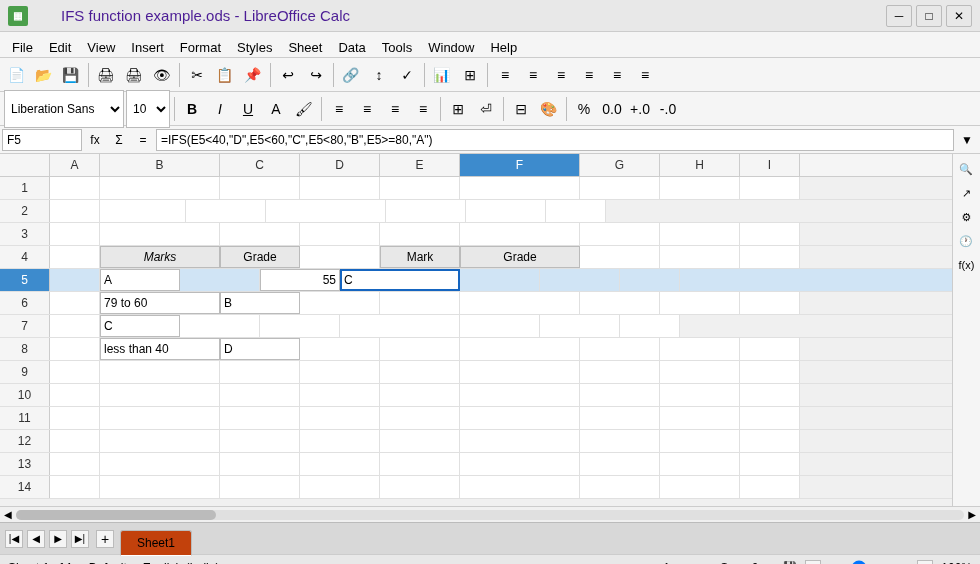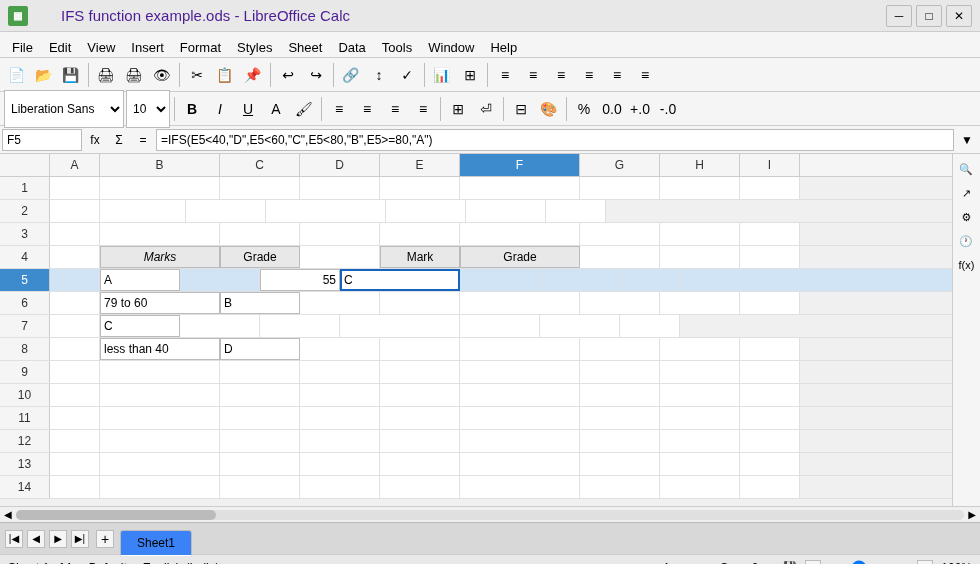--- a/index.html
+++ b/index.html
@@ -52,21 +52,21 @@
 
     
     #right-sidebar { width: 28px; background: #f5f5f5; border-left: 1px solid #ccc; display: flex; flex-direction: column; align-items: center; padding-top: 4px; gap: 2px; }
     .sidebar-btn { width: 22px; height: 22px; display: flex; align-items: center; justify-content: center; font-size: 11px; cursor: pointer; }
 
     
     #sheettabs { height: 32px; background: #e8e8e8; border-top: 1px solid #ccc; display: flex; align-items: center; padding: 0 4px; gap: 0; }
     .tab-nav-btn { width: 18px; height: 18px; border: 1px solid #bbb; background: #f5f5f5; display: flex; align-items: center; justify-content: center; font-size: 10px; cursor: pointer; margin: 0 1px; }
     .add-sheet-btn { width: 18px; height: 18px; border: 1px solid #bbb; background: #f5f5f5; display: flex; align-items: center; justify-content: center; font-size: 14px; cursor: pointer; margin: 0 4px; }
     .sheet-tab { height: 26px; padding: 0 16px; border: 1px solid #bbb; border-bottom: none; background: white; display: flex; align-items: center; font-size: 12px; cursor: pointer; border-radius: 3px 3px 0 0; margin-right: 2px; }
-    .sheet-tab.active { background: #3b82f6; border-bottom: 1px solid white; margin-top: 8px; }
+    .sheet-tab.active { background: #c2410c; border-bottom: 1px solid white; margin-top: 8px; }
 
     
     #hscroll-bar { height: 16px; background: #f0f0f0; border-top: 1px solid #ccc; display: flex; align-items: center; padding: 0 4px; }
     #hscroll-track { flex: 1; height: 10px; background: #e0e0e0; border-radius: 5px; position: relative; }
     #hscroll-thumb { width: 120px; height: 10px; background: #bbb; border-radius: 5px; }
 
     
     #statusbar { height: 26px; background: #e8e8e8; border-top: 1px solid #ccc; display: flex; align-items: center; padding: 0 8px; justify-content: space-between; font-size: 12px; }
     #statusbar-left { display: flex; gap: 16px; }
     #statusbar-right { display: flex; align-items: center; gap: 8px; }

